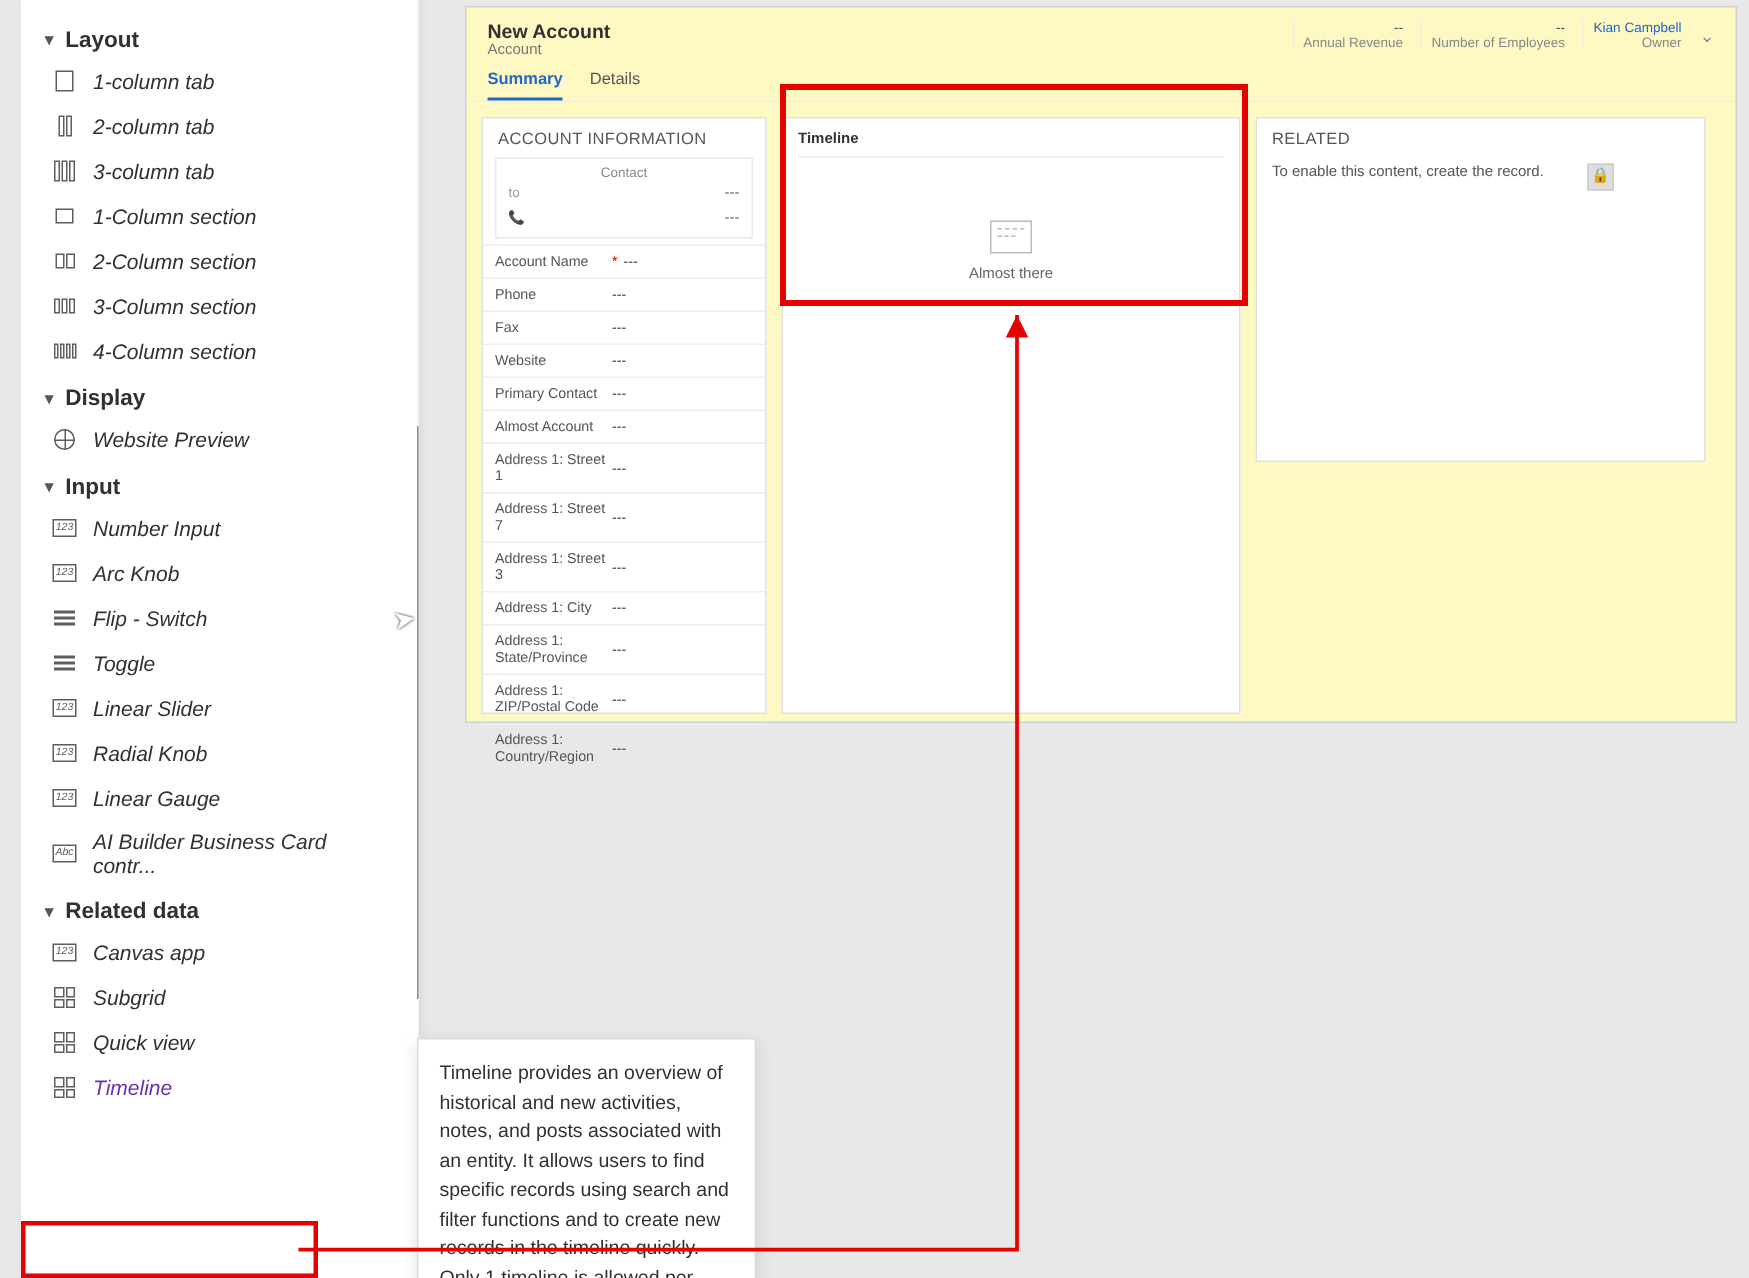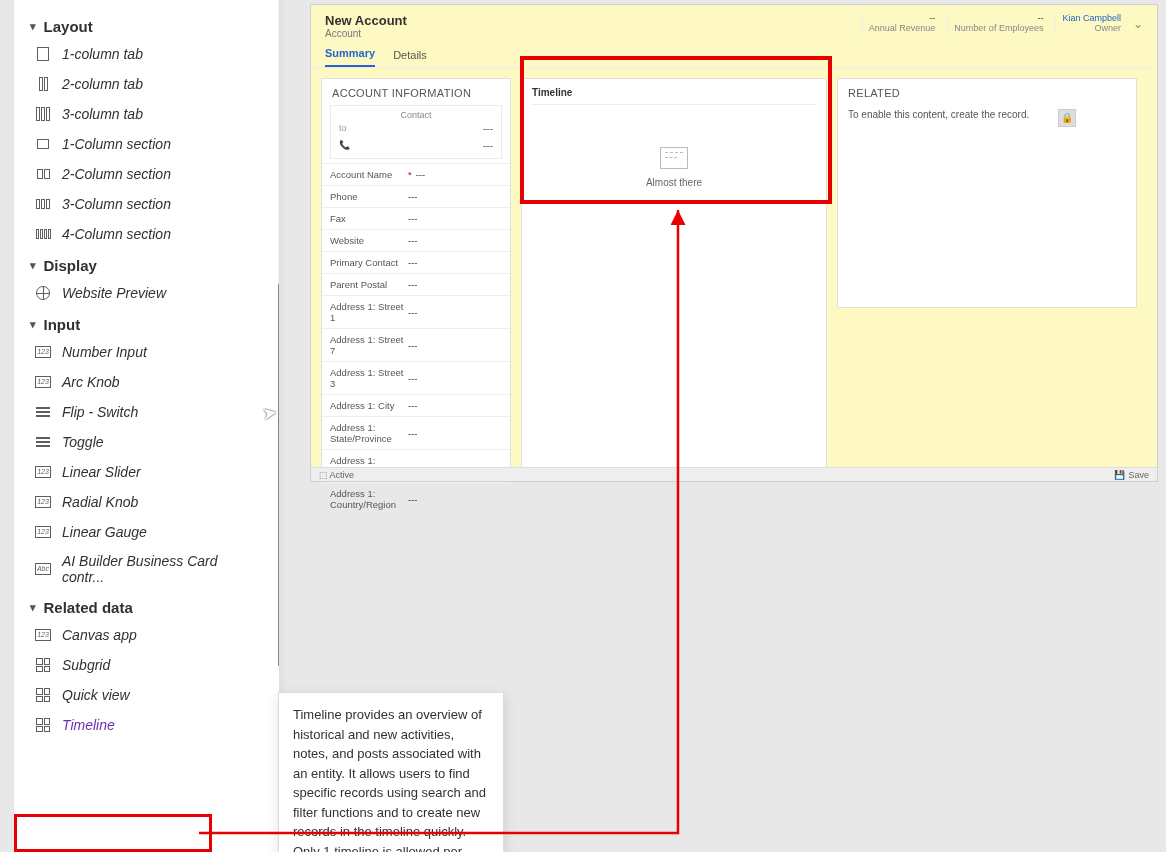--- a/index.html
+++ b/index.html
@@ -162,21 +162,20 @@
   .header-right .col{ text-align:right; min-width:60px; border-left:1px solid #eee; padding-left:6px;}
   .header-right .val{ color:#444;}
   .header-right .owner-val{ color:#2266cc;}
   .header-chev{ font-size:12px; color:#888; padding-top:4px;}
 
   .tabs{
     display:flex; gap:18px;
     padding:2px 14px 0 14px;
     border-bottom:1px solid #eee;
     font-size:11px;
-    align-items:flex-end;
   }
   .tab{ padding:4px 0 6px 0; color:#555; cursor:pointer;}
   .tab.active{ color:#2266cc; border-bottom:2px solid #2266cc; font-weight:600;}
 
   .form-body{
     display:flex;
     gap:10px;
     padding:10px 10px;
   }
   .panel{
@@ -542,21 +541,21 @@
           </div>
           <div class="field-row">
             <span class="lbl">Website</span>
             <span class="val">---</span>
           </div>
           <div class="field-row">
             <span class="lbl">Primary Contact</span>
             <span class="val">---</span>
           </div>
           <div class="field-row">
-            <span class="lbl">Parent Postal</span>
+            <span class="lbl">Almost Account</span>
             <span class="val">---</span>
           </div>
           <div class="field-row">
             <span class="lbl">Address 1: Street 1</span>
             <span class="val">---</span>
           </div>
           <div class="field-row">
             <span class="lbl">Address 1: Street 7</span>
             <span class="val">---</span>
           </div>
@@ -595,24 +594,20 @@
 
     <div class="panel related">
       <div class="panel-head">RELATED</div>
       <div class="related-body">
         <span>To enable this content, create the record.</span>
         <span class="lock">🔒</span>
       </div>
     </div>
   </div>
 
-  <div class="canvas-footer">
-    <span>⬚ <span>Active</span></span>
-    <span>💾 <span>Save</span></span>
-  </div>
 </div>
 
 <div class="red-box-form"></div>
 
 <svg class="arrow">
   <defs>
     <marker id="ah" markerWidth="10" markerHeight="10" refX="6" refY="3" orient="auto">
       <path d="M0,0 L6,3 L0,6 Z" fill="#e60000"></path>
     </marker>
   </defs>

